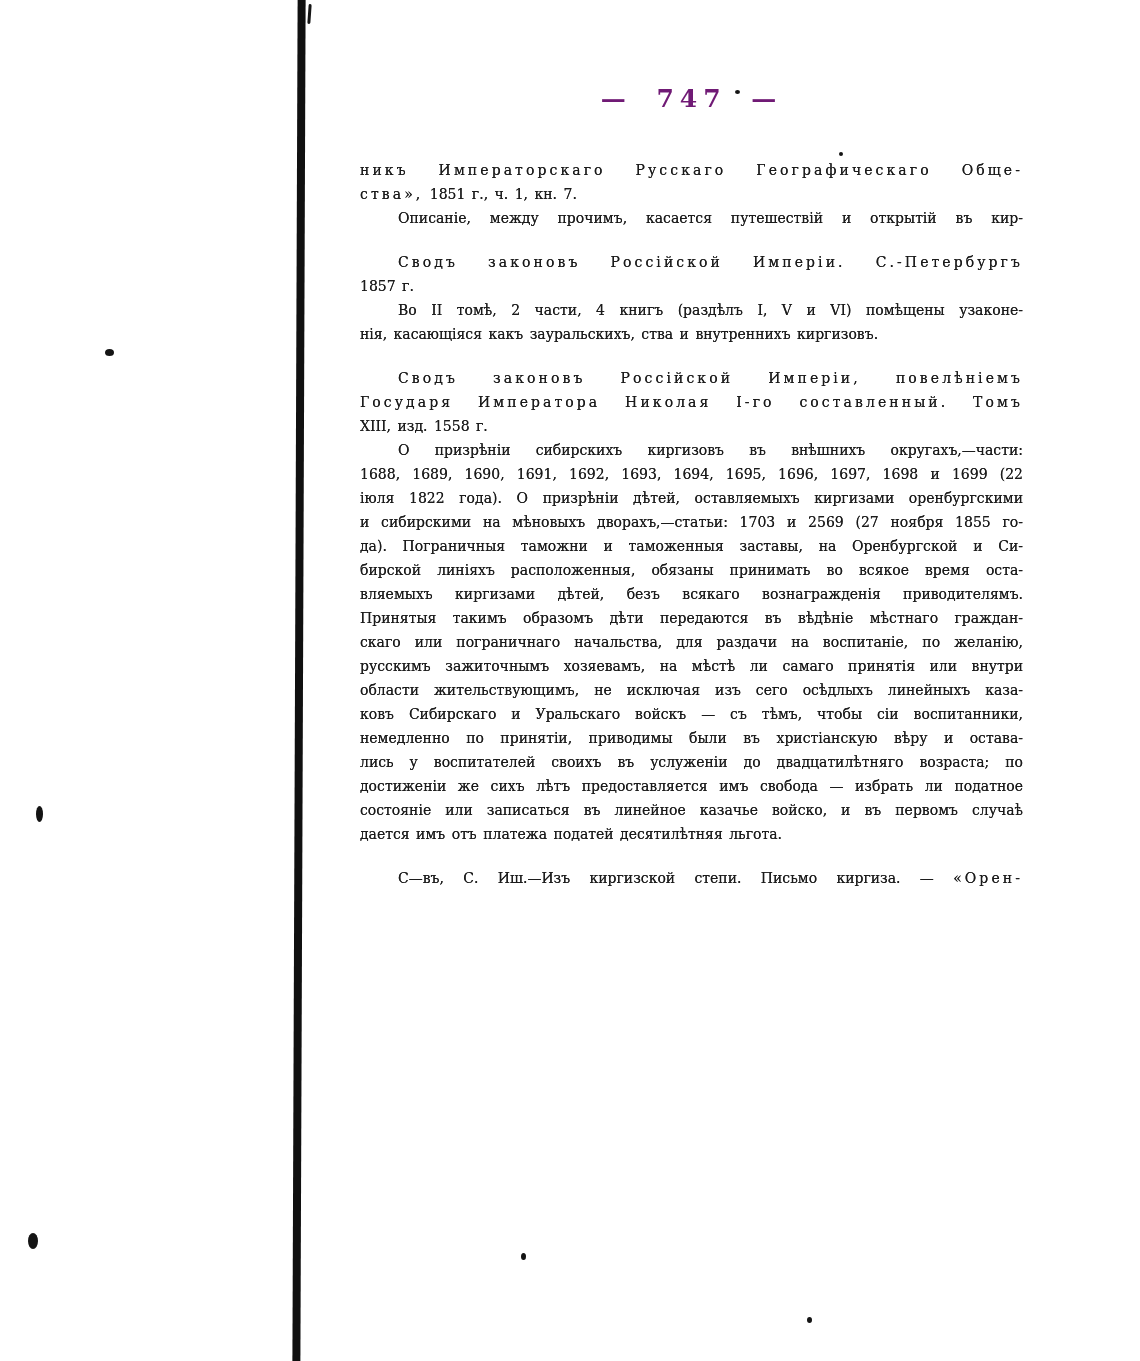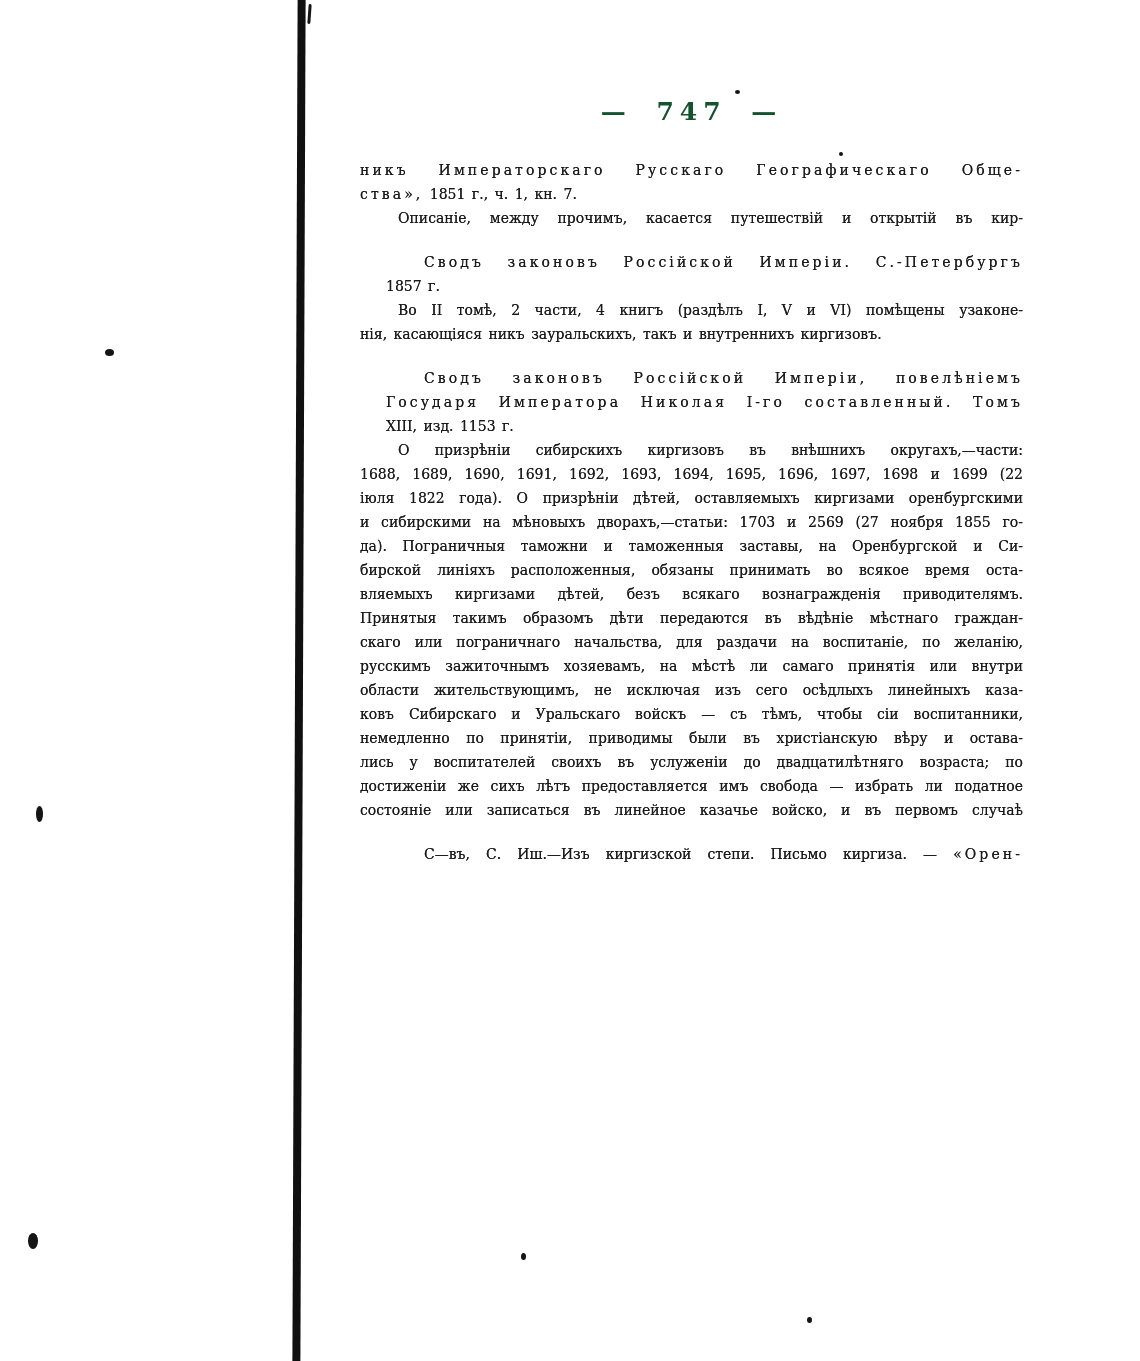--- a/index.html
+++ b/index.html
@@ -11,29 +11,29 @@
   
   .rule{
     position:absolute;left:295px;top:-4px;width:8px;height:1372px;
     background:#101010;transform:rotate(0.22deg);
   }
   .tick{
     position:absolute;left:308px;top:4px;width:3px;height:20px;
     background:#161616;transform:rotate(4deg);border-radius:2px;
   }
   .pageno{
-    position:absolute;left:360px;top:97px;width:663px;
-    text-align:center;font-size:25px;font-weight:bold;color:#14532d;
+    position:absolute;left:360px;top:84px;width:663px;
+    text-align:center;font-size:25px;font-weight:bold;color:#701a75;
     letter-spacing:6px;word-spacing:10px;
   }
   .col{
     position:absolute;left:360px;top:158px;width:663px;color:#1b1b1b;
   }
   .block{margin:0;}
-  .block.entry{margin-top:20px;margin-left:26px;}
+  .block.entry{margin-top:20px;}
   .line{
     font-size:14px;line-height:24px;font-weight:normal;
     text-align:justify;text-align-last:justify;
     word-spacing:2px;
     text-shadow:0 0 0.5px rgba(20,20,20,0.85);
   }
   .line.last{text-align-last:left;}
   .line.ind{text-indent:38px;}
   .sp{letter-spacing:0.22em;}
   .speck{position:absolute;background:#141414;border-radius:50%;}
@@ -53,44 +53,45 @@
     </div>
     <div class="block annotation">
       <div class="line ind"><span>Описаніе, между прочимъ, касается путешествій и открытій въ кир-</span></div>
     </div>
     <div class="block entry">
       <div class="line ind"><span class="sp">Сводъ законовъ Россійской Имперіи. С.-Петербургъ</span></div>
       <div class="line last"><span>1857 г.</span></div>
     </div>
     <div class="block annotation">
       <div class="line ind"><span>Во II томѣ, 2 части, 4 книгъ (раздѣлъ I, V и VI) помѣщены узаконе-</span></div>
-      <div class="line last"><span>нія, касающіяся никъ зауральскихъ, такъ и внутреннихъ киргизовъ.</span></div>
+      <div class="line last"><span>нія, касающіяся какъ зауральскихъ, ства и внутреннихъ киргизовъ.</span></div>
     </div>
     <div class="block entry">
       <div class="line ind"><span class="sp">Сводъ законовъ Россійской Имперіи, повелѣніемъ</span></div>
       <div class="line"><span class="sp">Государя Императора Николая I-го составленный. Томъ</span></div>
-      <div class="line last"><span>XIII, изд. 1153 г.</span></div>
+      <div class="line last"><span>XIII, изд. 1558 г.</span></div>
     </div>
     <div class="block annotation">
       <div class="line ind"><span>О призрѣніи сибирскихъ киргизовъ въ внѣшнихъ округахъ,—части:</span></div>
       <div class="line"><span>1688, 1689, 1690, 1691, 1692, 1693, 1694, 1695, 1696, 1697, 1698 и 1699 (22</span></div>
       <div class="line"><span>іюля 1822 года). О призрѣніи дѣтей, оставляемыхъ киргизами оренбургскими</span></div>
       <div class="line"><span>и сибирскими на мѣновыхъ дворахъ,—статьи: 1703 и 2569 (27 ноября 1855 го-</span></div>
       <div class="line"><span>да). Пограничныя таможни и таможенныя заставы, на Оренбургской и Си-</span></div>
       <div class="line"><span>бирской линіяхъ расположенныя, обязаны принимать во всякое время оста-</span></div>
       <div class="line"><span>вляемыхъ киргизами дѣтей, безъ всякаго вознагражденія приводителямъ.</span></div>
       <div class="line"><span>Принятыя такимъ образомъ дѣти передаются въ вѣдѣніе мѣстнаго граждан-</span></div>
       <div class="line"><span>скаго или пограничнаго начальства, для раздачи на воспитаніе, по желанію,</span></div>
       <div class="line"><span>русскимъ зажиточнымъ хозяевамъ, на мѣстѣ ли самаго принятія или внутри</span></div>
       <div class="line"><span>области жительствующимъ, не исключая изъ сего осѣдлыхъ линейныхъ каза-</span></div>
       <div class="line"><span>ковъ Сибирскаго и Уральскаго войскъ — съ тѣмъ, чтобы сіи воспитанники,</span></div>
       <div class="line"><span>немедленно по принятіи, приводимы были въ христіанскую вѣру и остава-</span></div>
       <div class="line"><span>лись у воспитателей своихъ въ услуженіи до двадцатилѣтняго возраста; по</span></div>
       <div class="line"><span>достиженіи же сихъ лѣтъ предоставляется имъ свобода — избрать ли податное</span></div>
       <div class="line"><span>состояніе или записаться въ линейное казачье войско, и въ первомъ случаѣ</span></div>
+      <div class="line last"><span>дается имъ отъ платежа податей десятилѣтняя льгота.</span></div>
     </div>
     <div class="block entry">
       <div class="line ind"><span>С—въ, С. Иш.—Изъ киргизской степи. Письмо киргиза. — </span><span class="sp">«Орен-</span></div>
     </div>
   </div>
 
 <div class="speck" style="left:735px;top:90px;width:5px;height:4px;"></div>
 <div class="speck" style="left:839px;top:152px;width:4px;height:4px;"></div>
 <div class="speck" style="left:105px;top:349px;width:9px;height:7px;"></div>
 <div class="speck" style="left:36px;top:806px;width:7px;height:16px;"></div>

